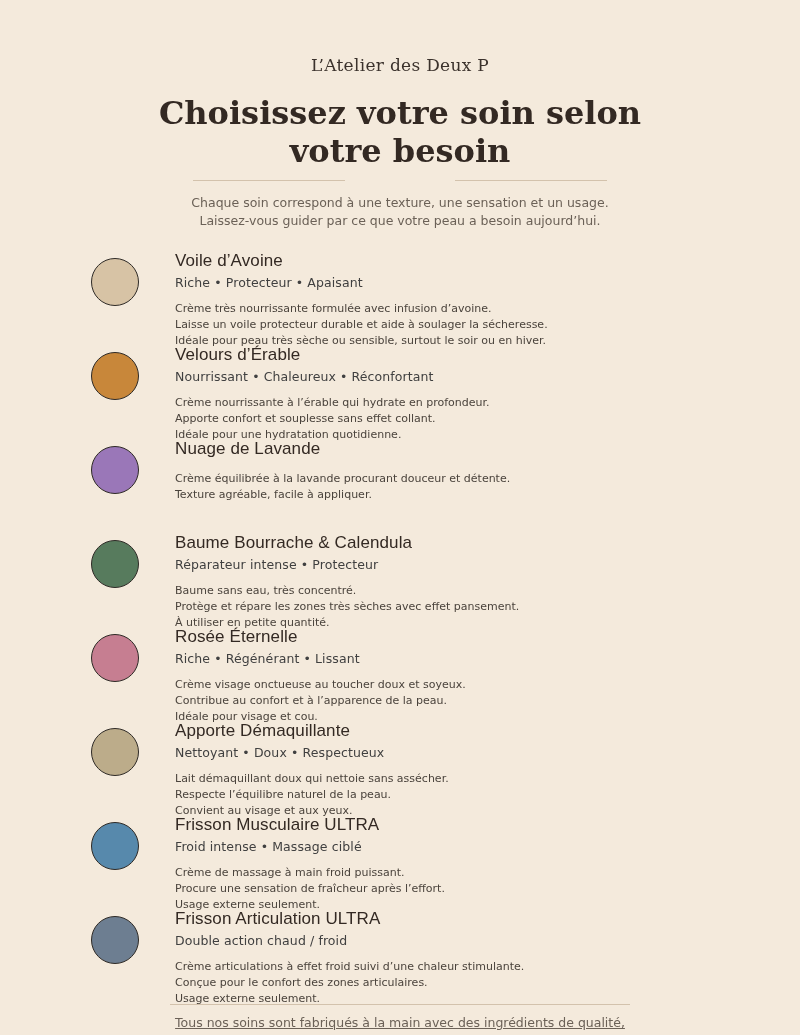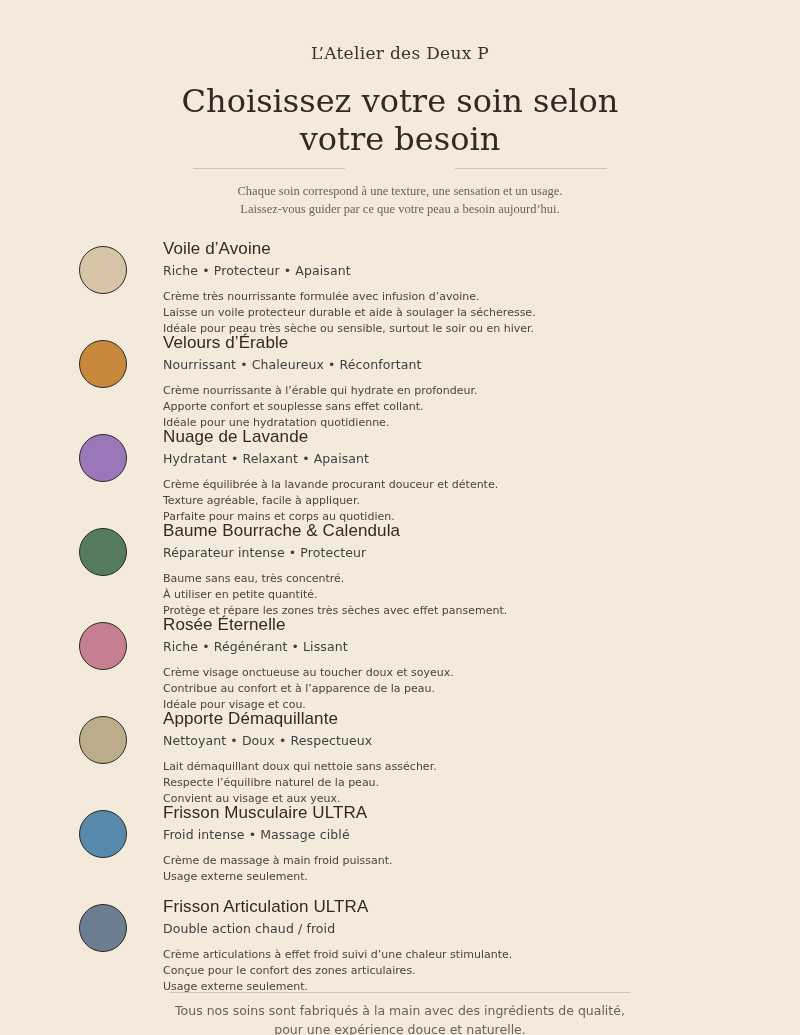--- a/index.html
+++ b/index.html
@@ -13,21 +13,21 @@
     font-family: "DejaVu Sans", sans-serif;
     color: #3A332E;
     overflow: hidden;
   }
 
   .page {
     position: relative;
     width: 800px;
     height: 1035px;
     box-sizing: border-box;
-    padding: 1px;
+    padding: 13px;
   }
 
   
   .header {
     text-align: center;
     padding-top: 42px;
   }
   .brand {
     font-family: "DejaVu Serif", serif;
     font-size: 17px;
@@ -35,21 +35,21 @@
     color: #3B322C;
     line-height: 1.2;
   }
   .title {
     font-family: "DejaVu Serif", serif;
     font-size: 32px;
     line-height: 1.18;
     color: #332923;
     margin-top: 20px;
     padding: 0 120px;
-    font-weight: normal;
+    font-weight: bold;
   }
   .title-line {
     display: block;
   }
 
   .rule-row {
     display: flex;
     align-items: center;
     justify-content: center;
     margin-top: 9px;
@@ -63,21 +63,20 @@
   .rule-gap {
     width: 110px;
   }
 
   .subtitle {
     margin-top: 13px;
     font-size: 12.5px;
     line-height: 1.45;
     color: #6B6157;
     padding: 0 140px;
-    font-family: Liberation Serif, serif;
   }
   .subtitle .sline { display: block; }
 
   
   .list {
     margin-top: 18px;
     padding-left: 78px;
     padding-right: 60px;
   }
   .item {
@@ -130,21 +129,21 @@
     height: 1px;
     background: #D3C2AC;
     margin: 0 auto 9px auto;
   }
   .footer-text {
     font-size: 12.5px;
     line-height: 1.5;
     color: #6B6157;
     padding: 0 110px;
   }
-  .footer-text .fline { display: block; }
+  .footer-text .fline { display: block; text-decoration: underline; }
 </style>
 </head>
 <body>
 
 <div class="page">
 
   <div class="header">
     <div class="brand">L’Atelier des Deux P</div>
     <div class="title">
       <span class="title-line">Choisissez votre soin selon</span>
@@ -186,38 +185,36 @@
           <span class="dline">Apporte confort et souplesse sans effet collant.</span>
           <span class="dline">Idéale pour une hydratation quotidienne.</span>
         </div>
       </div>
     </div>
 
     <div class="item">
       <div class="swatch" style="background:#9A77B8;"></div>
       <div class="item-body">
         <div class="item-name">Nuage de Lavande</div>
-        <div class="item-tags">Hydratant • Relaxant • Apaisant</div>
         <div class="item-desc">
           <span class="dline">Crème équilibrée à la lavande procurant douceur et détente.</span>
           <span class="dline">Texture agréable, facile à appliquer.</span>
-          <span class="dline">Parfaite pour mains et corps au quotidien.</span>
         </div>
       </div>
     </div>
 
     <div class="item">
       <div class="swatch" style="background:#577B5D;"></div>
       <div class="item-body">
         <div class="item-name">Baume Bourrache &amp; Calendula</div>
         <div class="item-tags">Réparateur intense • Protecteur</div>
         <div class="item-desc">
           <span class="dline">Baume sans eau, très concentré.</span>
+          <span class="dline">Protège et répare les zones très sèches avec effet pansement.</span>
           <span class="dline">À utiliser en petite quantité.</span>
-          <span class="dline">Protège et répare les zones très sèches avec effet pansement.</span>
         </div>
       </div>
     </div>
 
     <div class="item">
       <div class="swatch" style="background:#C67E91;"></div>
       <div class="item-body">
         <div class="item-name">Rosée Éternelle</div>
         <div class="item-tags">Riche • Régénérant • Lissant</div>
         <div class="item-desc">
@@ -241,20 +238,21 @@
       </div>
     </div>
 
     <div class="item">
       <div class="swatch" style="background:#5789AC;"></div>
       <div class="item-body">
         <div class="item-name">Frisson Musculaire ULTRA</div>
         <div class="item-tags">Froid intense • Massage ciblé</div>
         <div class="item-desc">
           <span class="dline">Crème de massage à main froid puissant.</span>
+          <span class="dline">Procure une sensation de fraîcheur après l’effort.</span>
           <span class="dline">Usage externe seulement.</span>
         </div>
       </div>
     </div>
 
     <div class="item">
       <div class="swatch" style="background:#6D7E91;"></div>
       <div class="item-body">
         <div class="item-name">Frisson Articulation ULTRA</div>
         <div class="item-tags">Double action chaud / froid</div>

